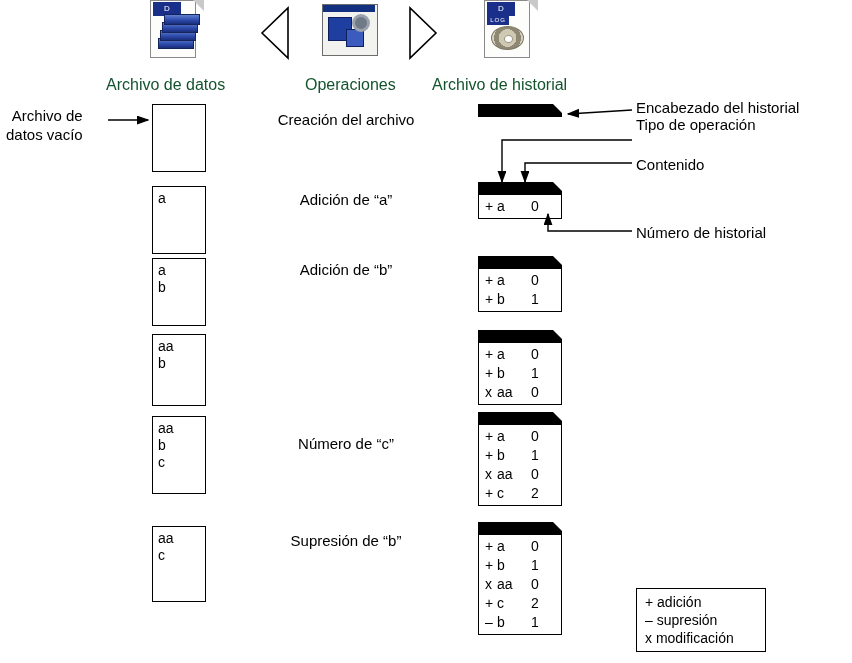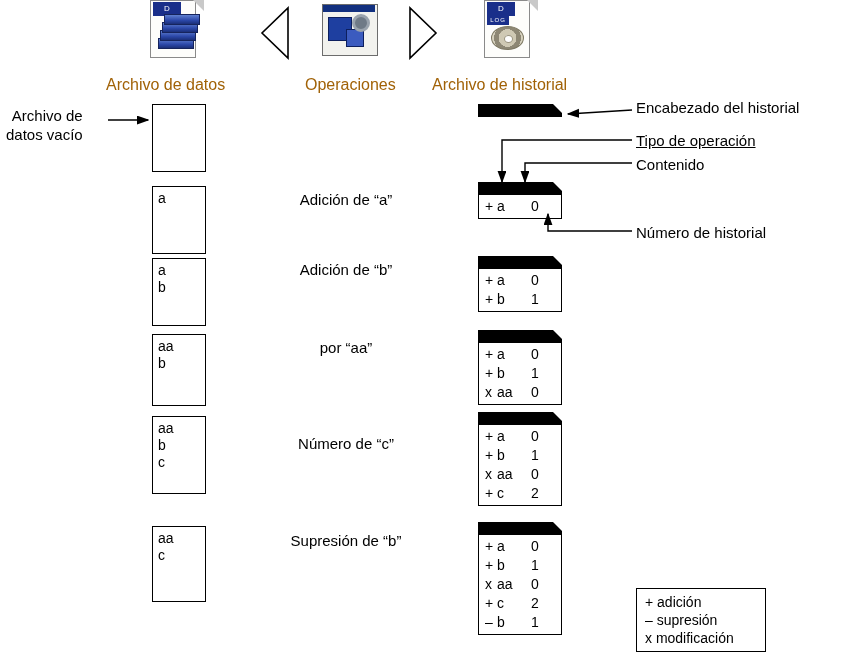--- a/index.html
+++ b/index.html
@@ -13,21 +13,21 @@
     position: relative;
     font-family: "Liberation Sans", sans-serif;
     color: #000000;
     overflow: hidden;
   }
   .abs { position: absolute; }
 
   
   .col-head {
     font-size: 16px;
-    color: #a16207;
+    color: #14532d;
     white-space: nowrap;
   }
 
   
   .icon-doc {
     width: 54px; height: 62px;
     position: absolute;
   }
   .icon-doc .page {
     position: absolute; left: 0; top: 0;
@@ -288,29 +288,29 @@
   <div>b</div>
   <div>c</div>
 </div>
 
 <div class="datafile" style="left:152px; top:526px; width:54px; height:76px;">
   <div>aa</div>
   <div>c</div>
 </div>
 
 <div class="oplabel" style="left:256px; top:110px; width:180px;">
+  <div>Creación del archivo</div>
 </div>
 <div class="oplabel" style="left:256px; top:190px; width:180px;">
   <div>Adición de “a”</div>
 </div>
 <div class="oplabel" style="left:256px; top:260px; width:180px;">
   <div>Adición de “b”</div>
 </div>
 <div class="oplabel" style="left:256px; top:338px; width:180px;">
-  <div>por “aa”</div>
 </div>
 <div class="oplabel" style="left:256px; top:434px; width:180px;">
   <div>Número de “c”</div>
 </div>
 <div class="oplabel" style="left:256px; top:531px; width:180px;">
   <div>Supresión de “b”</div>
 </div>
 
 <div class="logfile" style="left:478px; top:104px; width:84px;">
   <div class="loghdr">
@@ -433,21 +433,21 @@
     </div>
   </div>
 </div>
 
 <div class="anno" style="left:6px; top:106px;">
   <div>Archivo de</div>
   <div>datos vacío</div>
 </div>
 
 <div class="anno" style="left:636px; top:98px;">Encabezado del historial</div>
-<div class="anno" style="left:636px; top:131px;text-decoration:underline;">Tipo de operación</div>
+<div class="anno" style="left:636px; top:115px;">Tipo de operación</div>
 <div class="anno" style="left:636px; top:155px;">Contenido</div>
 <div class="anno" style="left:636px; top:223px;">Número de historial</div>
 
 <div class="legend" style="left:636px; top:588px; width:130px;">
   <div>+ adición</div>
   <div>– supresión</div>
   <div>x modificación</div>
 </div>
 
 <svg class="overlay">

